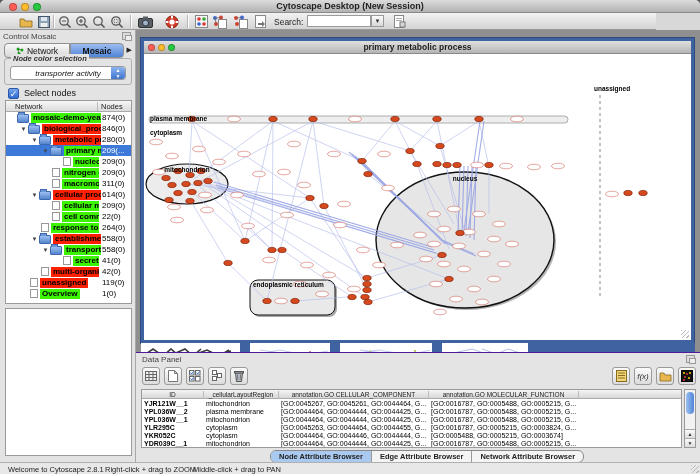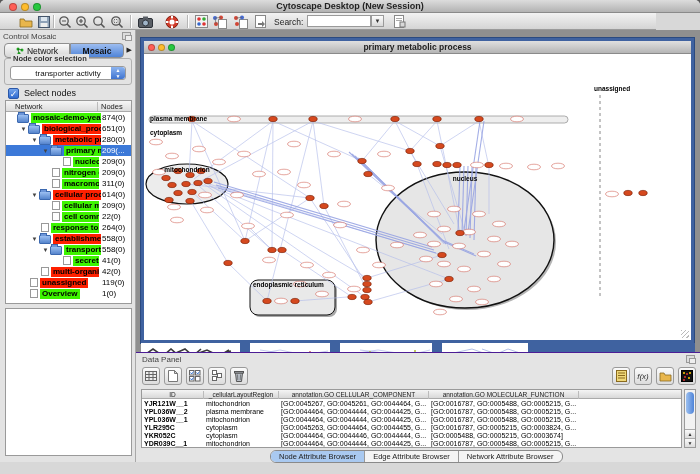--- a/index.html
+++ b/index.html
@@ -22,21 +22,21 @@
   
   .cpanel{position:absolute;left:0;top:30px;width:136px;height:432px;background:#e3e3e3;border-right:1px solid #a8a8a8;}
   .panel-title{position:absolute;font-size:8px;color:#444;}
   .float-ic{position:absolute;width:9px;height:8px;border:1px solid #999;background:#ddd;}
   .float-ic:before{content:"";position:absolute;left:2px;top:2px;width:5px;height:4px;border:1px solid #999;background:#eee;}
   .ctabs{position:absolute;left:4px;top:13px;width:128px;height:15px;}
   .ctab{position:absolute;top:0;height:15px;border:1px solid #8f8f8f;font-size:8.5px;display:flex;align-items:center;justify-content:center;gap:3px;color:#111;}
   .ctab.net{left:0;width:66px;background:linear-gradient(#fafafa,#d6d6d6);border-radius:4px 0 0 4px;}
   .ctab.mos{left:66px;width:54px;background:linear-gradient(#9dbdf0,#4f84d8);font-weight:bold;border-radius:0 4px 4px 0;}
   .ctab-more{position:absolute;right:0;top:3px;font-size:7px;color:#222;}
-  .groupbox{position:absolute;left:4px;top:28px;width:128px;height:27px;border:1px solid #b0b0b0;border-radius:3px;}
+  .groupbox{position:absolute;left:4px;top:28px;width:128px;height:27px;border:1px solid #b0b0b0;border-radius:3px;font-style:italic;}
   .groupbox-label{position:absolute;left:6px;top:-5px;background:#e3e3e3;padding:0 2px;font-size:7.5px;font-weight:bold;color:#333;}
   .combo{position:absolute;left:5px;top:7px;width:116px;height:14px;background:#fff;border:1px solid #9a9a9a;border-radius:3px;font-size:8px;display:flex;align-items:center;justify-content:center;color:#111;}
   .combo-btn{position:absolute;right:0;top:0;width:14px;height:12px;background:linear-gradient(#8cb4f0,#3f74d0);border-radius:0 3px 3px 0;color:#fff;font-size:5px;line-height:6px;text-align:center;}
   .checkrow{position:absolute;left:8px;top:57px;height:12px;display:flex;align-items:center;gap:5px;}
   .checkbox{width:11px;height:11px;border-radius:2px;background:linear-gradient(#74a4ec,#2f6ad0);border:1px solid #2a57a8;color:#fff;font-size:9px;line-height:10px;text-align:center;}
   .checklabel{font-size:9px;color:#111;}
   .treebox{position:absolute;left:5px;top:70px;width:127px;height:204px;background:#fff;border:1px solid #9a9a9a;overflow:hidden;}
   .treehead{position:absolute;left:0;top:0;width:100%;height:11px;background:linear-gradient(#f6f6f6,#dcdcdc);border-bottom:1px solid #aaa;font-size:7.5px;color:#222;}
   .treehead .h1{position:absolute;left:9px;top:1px;}
   .treehead .h2{position:absolute;left:95px;top:1px;}
@@ -72,21 +72,21 @@
   .dtable{position:absolute;left:5px;top:36px;width:541px;height:59px;background:#fff;border:1px solid #9a9a9a;overflow:hidden;}
   .thead{position:absolute;left:0;top:0;height:9px;width:100%;background:linear-gradient(#f4f4f4,#d8d8d8);border-bottom:1px solid #aaa;}
   .thc{position:absolute;top:1px;font-size:6.5px;color:#222;text-align:center;border-right:1px solid #bbb;height:8px;overflow:hidden;}
   .drow{position:absolute;height:8px;width:100%;}
   .tdc{position:absolute;font-size:7px;color:#000;white-space:nowrap;overflow:hidden;padding-left:2px;height:8px;}
   .tdc.id{font-weight:bold;}
   .dscroll{position:absolute;left:548px;top:36px;width:12px;height:59px;background:#f2f2f2;border:1px solid #9a9a9a;}
   .dthumb{position:absolute;left:1px;top:2px;width:8px;height:22px;border-radius:4px;background:linear-gradient(90deg,#9cc0f0,#4f84d8);}
   .darrow{position:absolute;left:0px;width:10px;height:9px;font-size:5px;text-align:center;line-height:9px;color:#333;background:linear-gradient(#fafafa,#ddd);border-top:1px solid #aaa;}
   .dtabs{position:absolute;left:134px;top:97px;height:13px;display:flex;border:1px solid #8a8a8a;border-radius:6px;overflow:hidden;background:#f4f4f4;}
-  .dtab{padding:0 8px;font-size:7.5px;font-weight:normal;color:#222;line-height:11px;border-right:1px solid #999;}
+  .dtab{padding:0 8px;font-size:7.5px;font-weight:bold;color:#222;line-height:11px;border-right:1px solid #999;}
   .dtab:last-child{border-right:none;}
   .dtab.sel{background:#a9c9f0;}
 
   
   .statusbar{position:absolute;left:0;top:462px;width:700px;height:12px;background:#e8e8e8;border-top:1px solid #b0b0b0;font-size:7.5px;color:#222;}
   .statusbar span{position:absolute;top:2px;}
 </style>
 </head>
 <body>
 
@@ -247,21 +247,21 @@
           <div class="trow" style="padding-left: 2px;">
             <span class="tarrow"></span>
             <span class="ticon folder"></span>
             <span class="tchip green" style="max-width: 70px;">mosaic-demo-yeast</span>
             <span class="tcount">874(0)</span>
           </div>
           <div class="trow" style="padding-left: 13px;">
             <span class="tarrow">▼</span>
             <span class="ticon folder"></span>
             <span class="tchip red" style="max-width: 59px;">biological_process</span>
-            <span class="tcount">651(0)</span>
+            <span class="tcount">846(0)</span>
           </div>
           <div class="trow" style="padding-left: 24px;">
             <span class="tarrow">▼</span>
             <span class="ticon folder"></span>
             <span class="tchip red" style="max-width: 48px;">metabolic process</span>
             <span class="tcount">280(0)</span>
           </div>
           <div class="trow sel" style="padding-left: 35px;">
             <span class="tarrow">▼</span>
             <span class="ticon folder"></span>
@@ -710,13 +710,19 @@
       <div class="darrow" style="bottom:9px">▲</div>
       <div class="darrow" style="bottom:0">▼</div>
     </div>
     <div class="dtabs" id="dtabs">
         <div class="dtab sel">Node Attribute Browser</div>
         <div class="dtab">Edge Attribute Browser</div>
         <div class="dtab">Network Attribute Browser</div>
       </div>
   </div>
 
+  <div class="statusbar">
+    <span style="left:8px">Welcome to Cytoscape 2.8.1</span>
+    <span style="left:105px">Right-click + drag to ZOOM</span>
+    <span style="left:193px">Middle-click + drag to PAN</span>
+    <div class="grip" style="right:1px;bottom:1px"></div>
+  </div>
 </div>
 
 </body></html>

